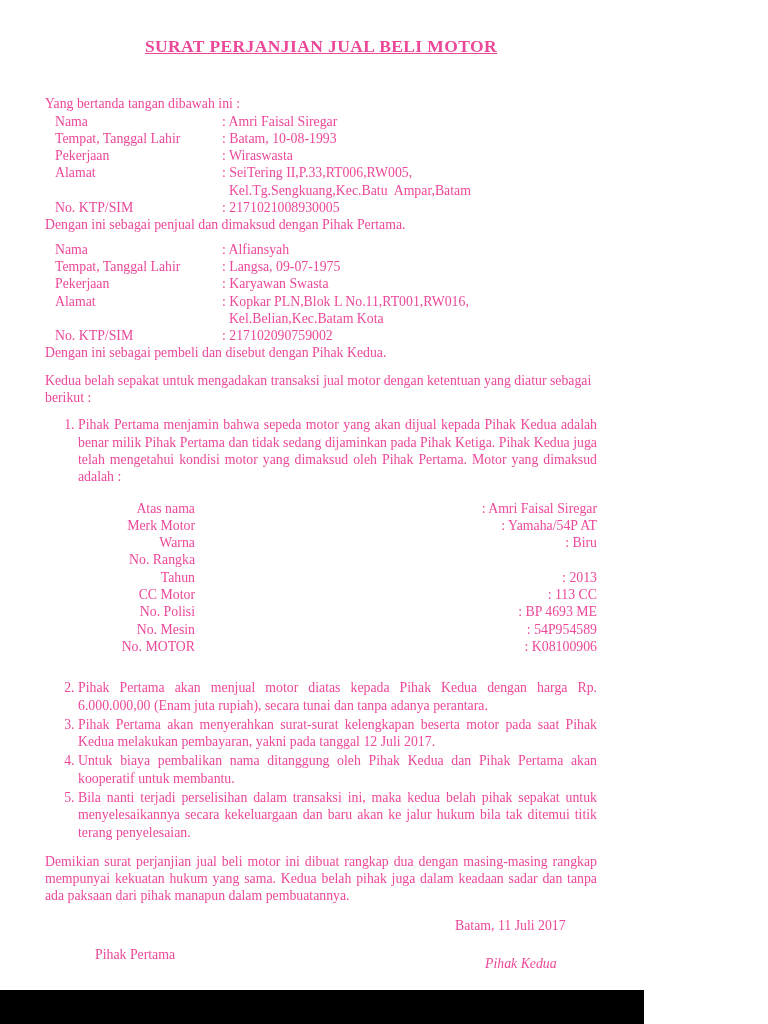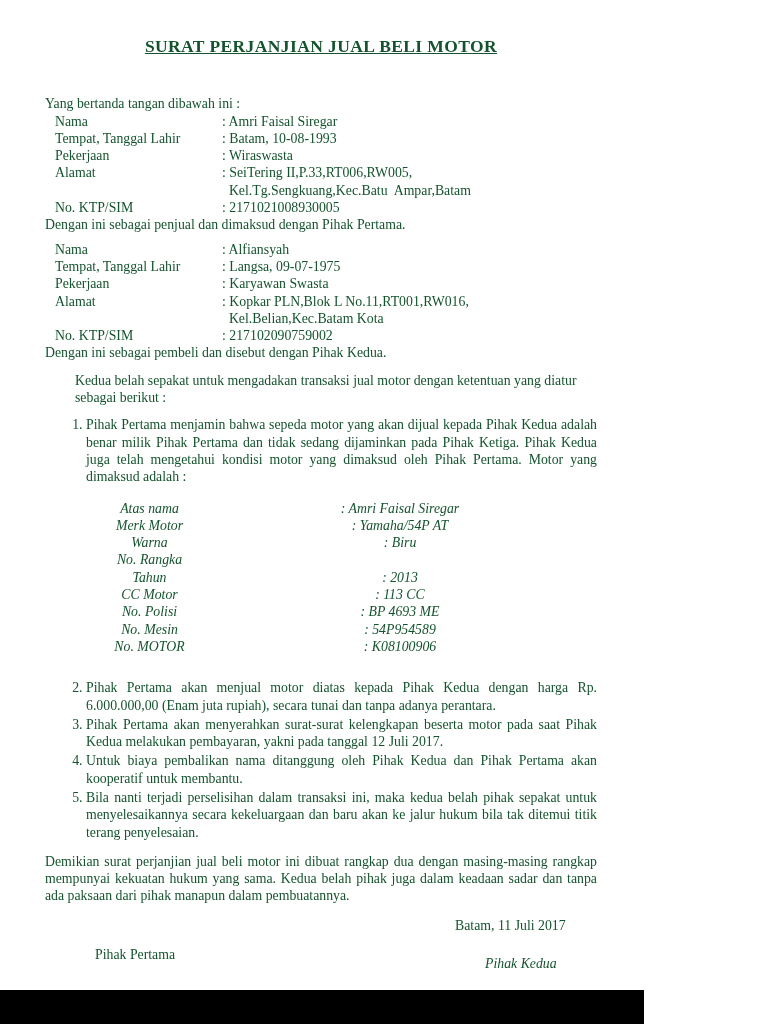--- a/index.html
+++ b/index.html
@@ -2,54 +2,53 @@
 <html><head>
 <meta charset="utf-8">
 <style>
   * { box-sizing: border-box; }
   html, body { margin: 0; padding: 0; background: #ffffff; }
   .page {
     position: relative;
     width: 644px;
     height: 1024px;
     background: #ffffff;
-    color: #14532d;
+    color: #ec4899;
     font-family: "Liberation Serif", "DejaVu Serif", serif;
     font-size: 13.8px;
     line-height: 17.3px;
     overflow: hidden;
   }
   .content { padding: 38px 47px 0 45px; }
   .title {
     margin: 0 0 40px 0;
     text-align: center;
     font-size: 17.5px;
     font-weight: bold;
     letter-spacing: 0.4px;
     text-decoration: underline;
   }
   p { margin: 0; }
   .kv { margin: 0; }
   .kv-row { display: flex; padding-left: 10px; }
   .kv-label { flex: 0 0 167px; }
   .kv-value { flex: 1; white-space: pre-wrap; }
   .party2 { margin-top: 7px; }
-  .agreement-intro { margin-top: 10px; margin-left: 30px; }
+  .agreement-intro { margin-top: 10px; }
   ol.terms {
     margin: 10px 0 0 0;
     padding-left: 33px;
   }
   ol.terms li {
     text-align: justify;
-    margin: 0 0 2px 8px;
+    margin: 0 0 2px 0;
   }
   .motor {
     margin: 14px 0 24px 10px;
-    text-align: center;
-    font-style: italic;
+    text-align: right;
   }
   .motor .kv-row { padding-left: 0; }
   .motor .kv-label { flex: 0 0 107px; }
   .closing-paragraph { margin-top: 12px; text-align: justify; }
   .date-line { margin: 12px 0 0 410px; }
   .sig-block { position: relative; height: 72px; margin-top: 12px; }
   .sig-block .role-first  { position: absolute; left: 50px;  top: 0; }
   .sig-block .role-second { position: absolute; left: 440px; top: 9px; font-style: italic; }
   .sig-block .name-first  { position: absolute; left: 33px;  top: 51px; }
   .sig-block .name-second { position: absolute; left: 445px; top: 52px; }

